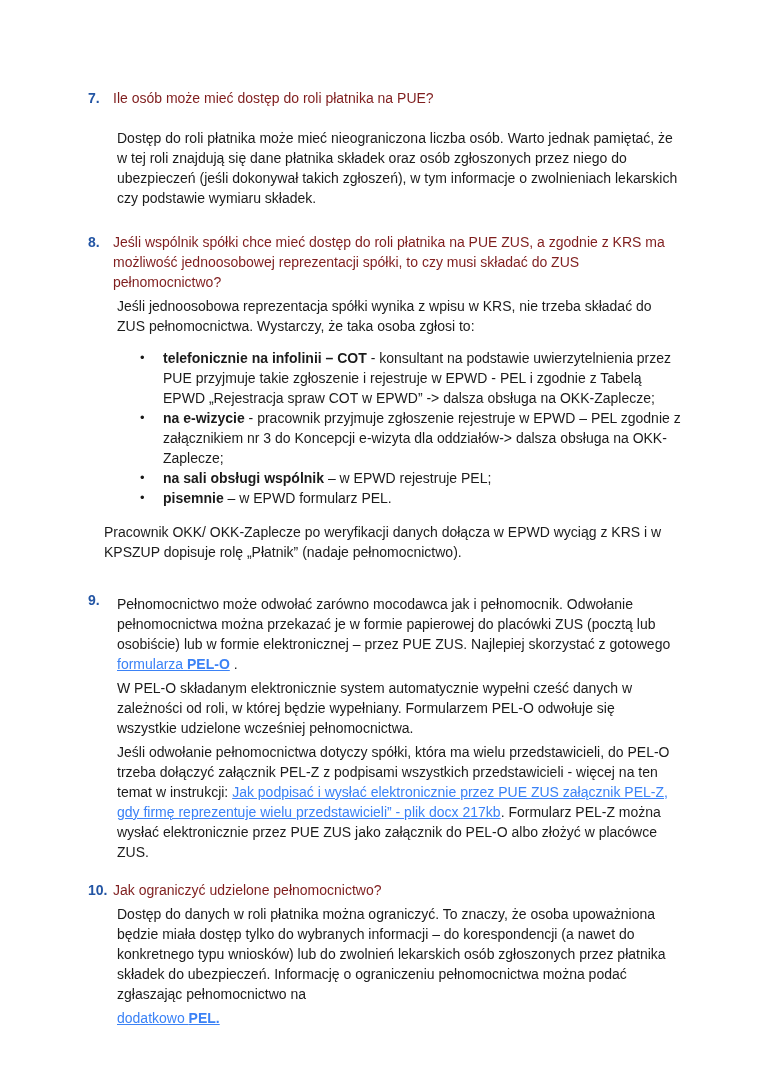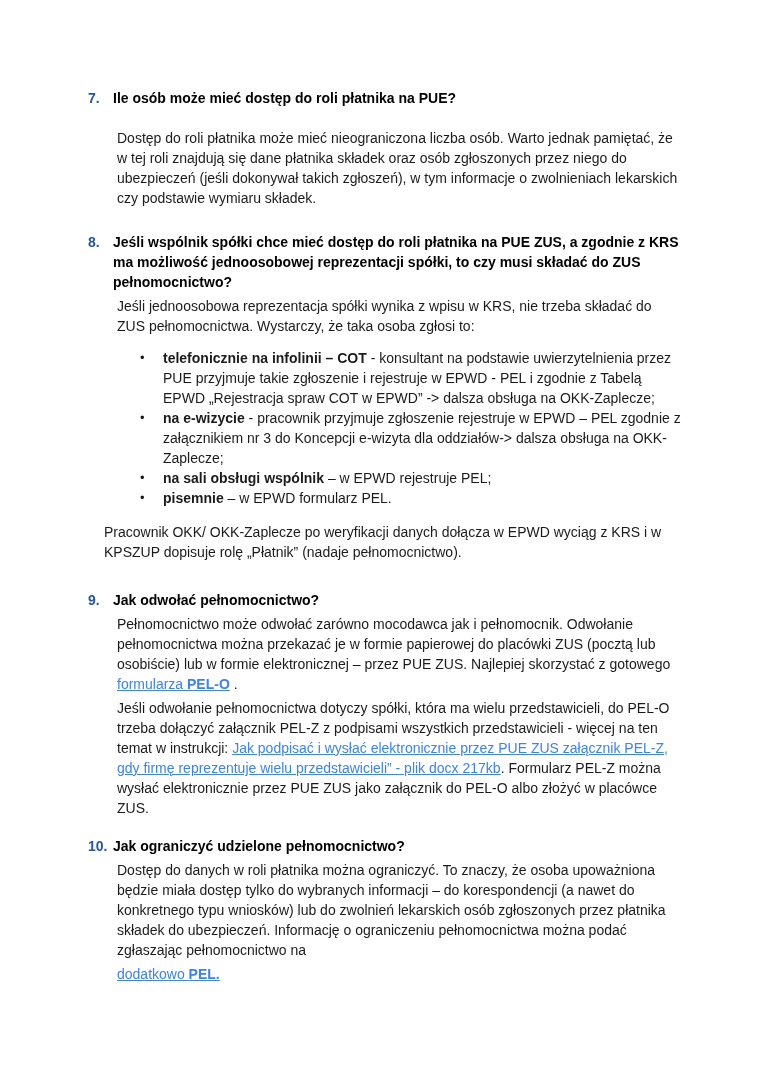--- a/index.html
+++ b/index.html
@@ -28,22 +28,22 @@
   .num {
     flex: 0 0 25px;
     font-weight: bold;
     color: #2355a4;
   }
   .content {
     flex: 1 1 auto;
     min-width: 0;
   }
   .question {
-    color: #000000;
-    font-weight: bold;
+    color: #7f1d1d;
+    font-weight: normal;
   }
   .para { margin: 4px; }
   .b { font-weight: bold; }
   a.doclink {
     color: #3b82f6;
     text-decoration: underline;
     cursor: pointer;
   }
   
   .gap-after-q7-heading { margin-bottom: 20px; }
@@ -100,22 +100,22 @@
         </li>
       </ul>
     </div>
   </div>
 
   <p class="para note-para">Pracownik OKK/ OKK-Zaplecze po weryfikacji danych dołącza w EPWD wyciąg z KRS i w KPSZUP dopisuje rolę „Płatnik” (nadaje pełnomocnictwo).</p>
 
   <div class="item item-q9">
     <div class="num">9.</div>
     <div class="content">
-      <div class="question">Jak odwołać pełnomocnictwo?</div>
       <p class="para"><span>Pełnomocnictwo może odwołać zarówno mocodawca jak i pełnomocnik. Odwołanie pełnomocnictwa można przekazać je w formie papierowej do placówki ZUS (pocztą lub osobiście) lub w formie elektronicznej – przez PUE ZUS. Najlepiej skorzystać z gotowego </span><a class="doclink" href="#"><span>formularza </span><span class="b">PEL-O</span></a><span> .</span></p>
+      <p class="para">W PEL-O składanym elektronicznie system automatycznie wypełni cześć danych w zależności od roli, w której będzie wypełniany. Formularzem PEL-O odwołuje się wszystkie udzielone wcześniej pełnomocnictwa.</p>
       <p class="para"><span>Jeśli odwołanie pełnomocnictwa dotyczy spółki, która ma wielu przedstawicieli, do PEL-O trzeba dołączyć załącznik PEL-Z z podpisami wszystkich przedstawicieli - więcej na ten temat w instrukcji: </span><a class="doclink" href="#">Jak podpisać i wysłać elektronicznie przez PUE ZUS załącznik PEL-Z, gdy firmę reprezentuje wielu przedstawicieli” - plik docx 217kb</a><span>. Formularz PEL-Z można wysłać elektronicznie przez PUE ZUS jako załącznik do PEL-O albo złożyć w placówce ZUS.</span></p>
     </div>
   </div>
 
   <div class="item item-q10">
     <div class="num">10.</div>
     <div class="content">
       <div class="question">Jak ograniczyć udzielone pełnomocnictwo?</div>
       <p class="para">Dostęp do danych w roli płatnika można ograniczyć. To znaczy, że osoba upoważniona będzie miała dostęp tylko do wybranych informacji – do korespondencji (a nawet do konkretnego typu wniosków) lub do zwolnień lekarskich osób zgłoszonych przez płatnika składek do ubezpieczeń. Informację o ograniczeniu pełnomocnictwa można podać zgłaszając pełnomocnictwo na</p>
       <p class="para"><a class="doclink" href="#"><span>dodatkowo </span><span class="b">PEL.</span></a></p>

